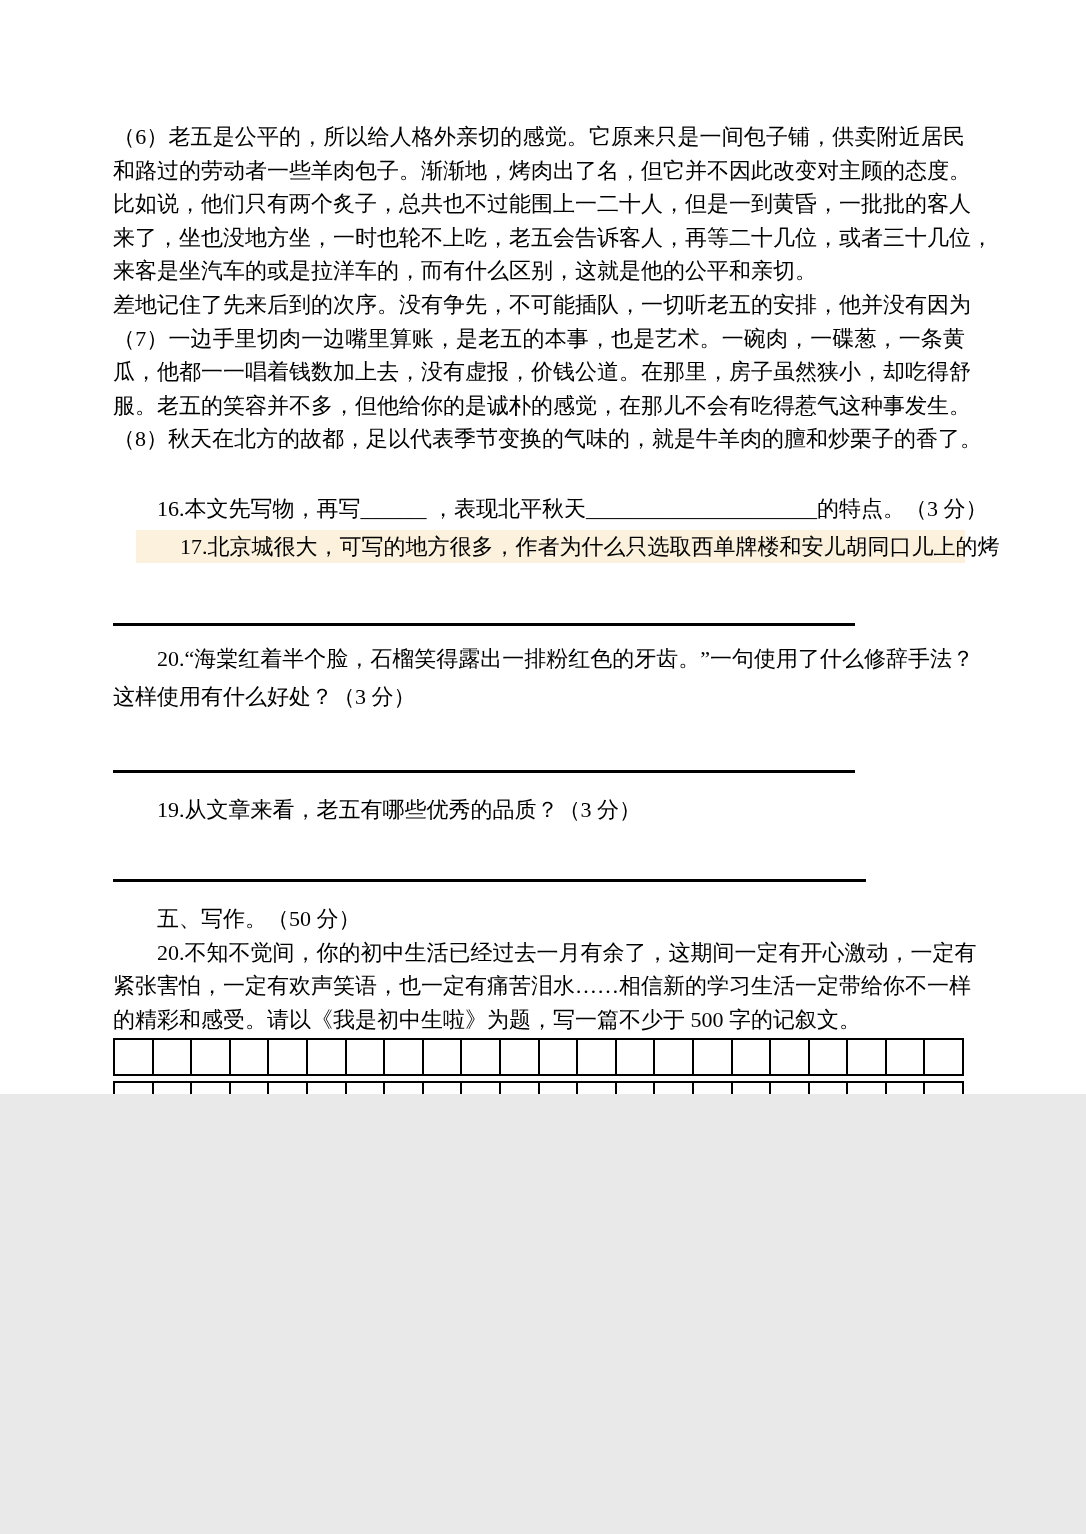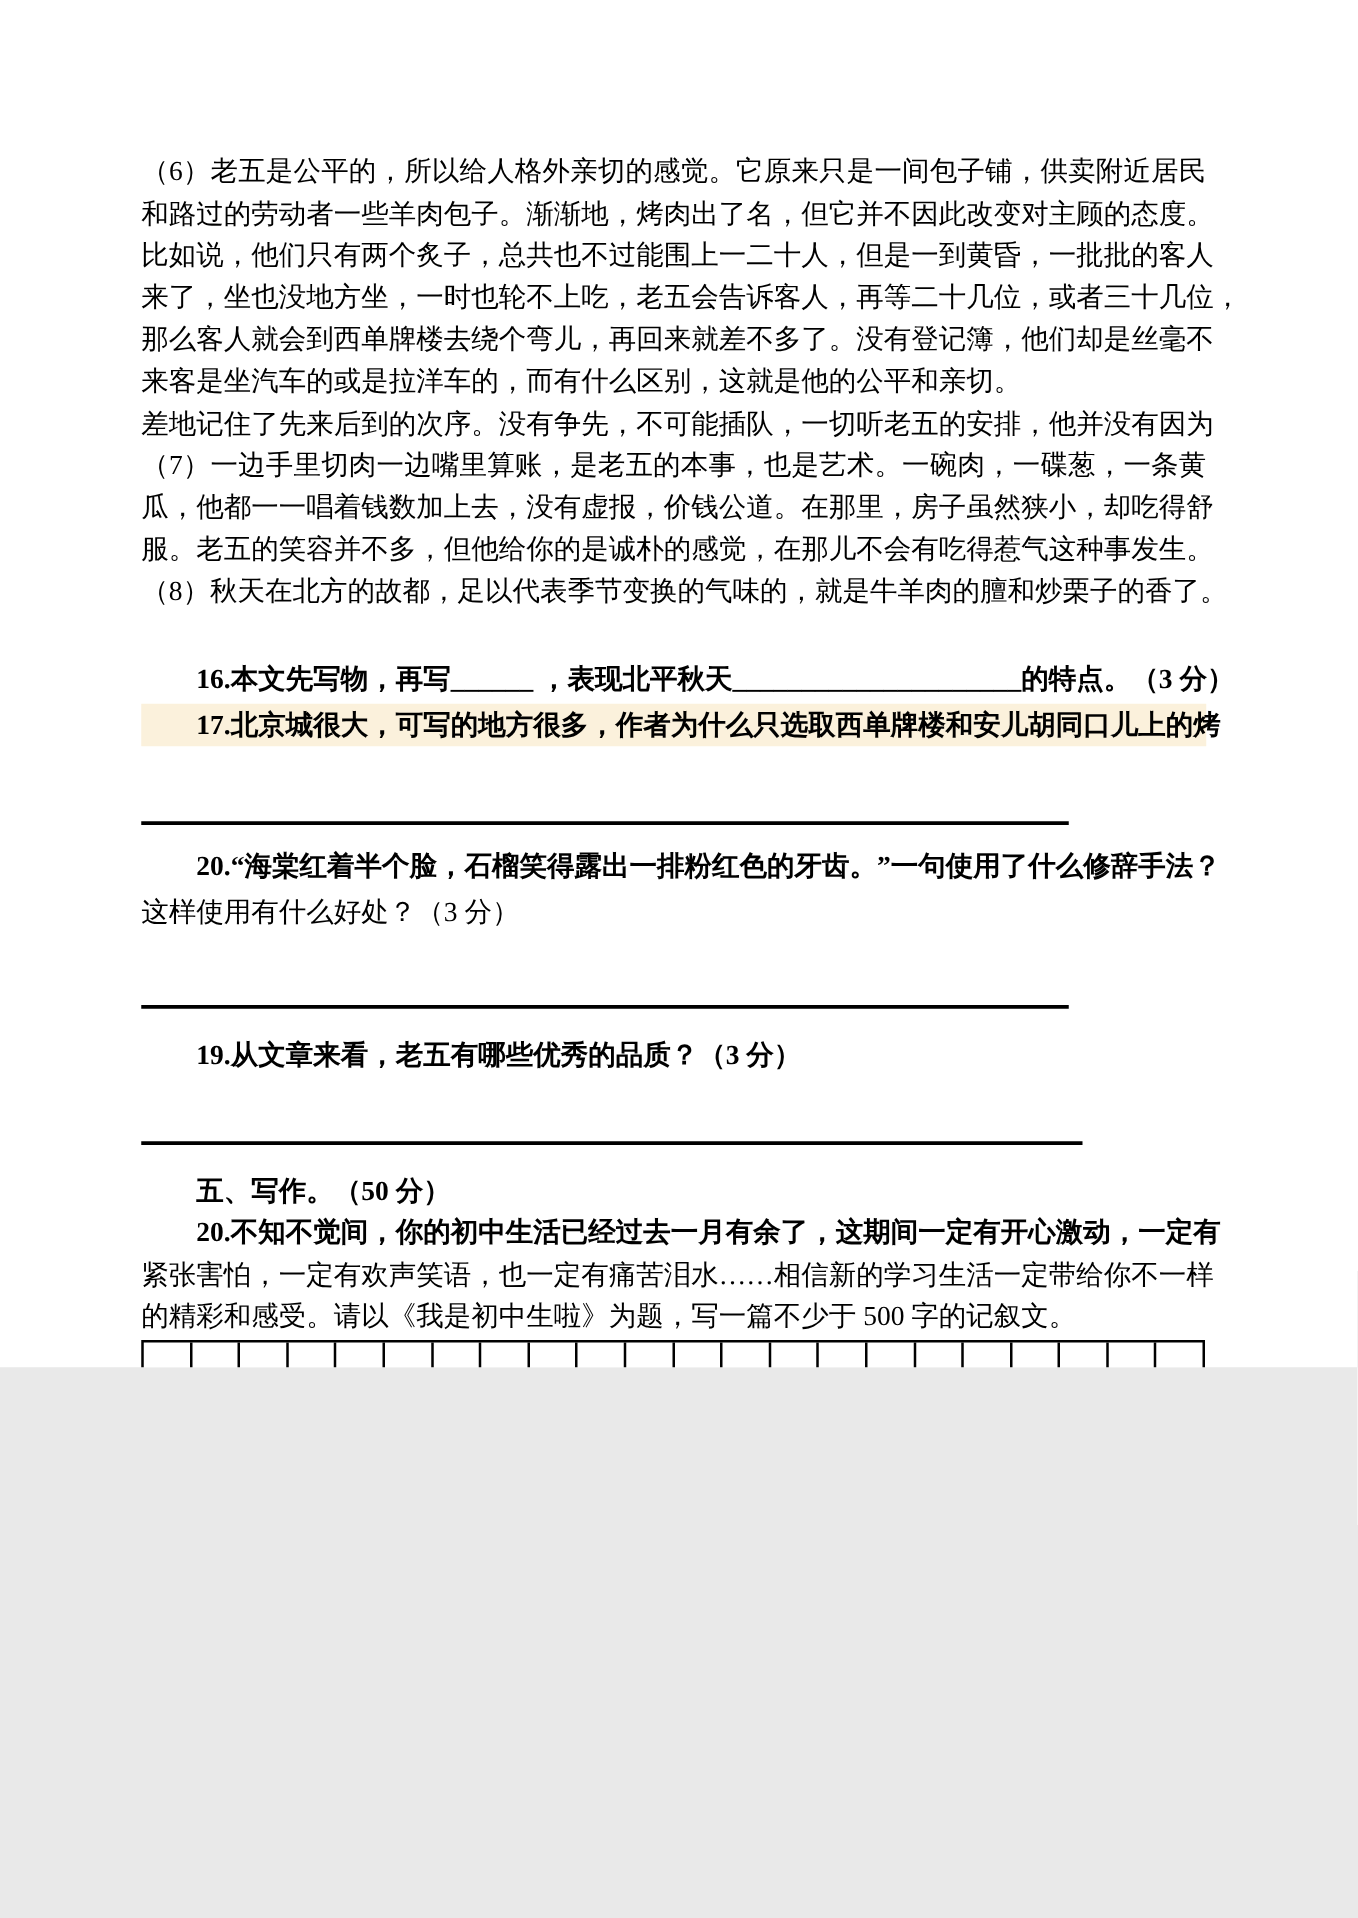--- a/index.html
+++ b/index.html
@@ -22,22 +22,22 @@
     line-height:33.6px;
     min-height:33.6px;
     white-space:nowrap;
     letter-spacing:0;
   }
   .fill{
     text-align:justify;
     text-align-last:justify;
     text-justify:inter-ideograph;
   }
-  .indent{ text-indent:44px;font-weight:bold; }
-  .hl-full{ background:#fbf1dc; }
+  .indent{ text-indent:44px; }
+  .hl-full{ background:#fbf1dc;margin-left:23px; }
   .hl-span{
     background:#fbf1dc;
     padding:2px 30px 4px 0;
   }
   .rule{
     height:3px;
     background:#000;
     width:742px;
   }
   .rule.wide{ width:753px; }
@@ -69,21 +69,20 @@
 </style>
 </head>
 <body>
 
 <div class="page">
   <div class="doc">
       <div class="line fill">（6）老五是公平的，所以给人格外亲切的感觉。它原来只是一间包子铺，供卖附近居民</div>
       <div class="line fill">和路过的劳动者一些羊肉包子。渐渐地，烤肉出了名，但它并不因此改变对主顾的态度。</div>
       <div class="line fill">比如说，他们只有两个炙子，总共也不过能围上一二十人，但是一到黄昏，一批批的客人</div>
       <div class="line fill">来了，坐也没地方坐，一时也轮不上吃，老五会告诉客人，再等二十几位，或者三十几位，</div>
-      <div class="line fill">那么客人就会到西单牌楼去绕个弯儿，再回来就差不多了。没有登记簿，他们却是丝毫不</div>
       <div class="line">来客是坐汽车的或是拉洋车的，而有什么区别，这就是他的公平和亲切。</div>
       <div class="line fill">差地记住了先来后到的次序。没有争先，不可能插队，一切听老五的安排，他并没有因为</div>
       <div class="line fill">（7）一边手里切肉一边嘴里算账，是老五的本事，也是艺术。一碗肉，一碟葱，一条黄</div>
       <div class="line fill">瓜，他都一一唱着钱数加上去，没有虚报，价钱公道。在那里，房子虽然狭小，却吃得舒</div>
       <div class="line fill">服。老五的笑容并不多，但他给你的是诚朴的感觉，在那儿不会有吃得惹气这种事发生。</div>
       <div class="line fill">（8）秋天在北方的故都，足以代表季节变换的气味的，就是牛羊肉的膻和炒栗子的香了。</div>
       <div class="gap" style="height: 36px;"></div>
       <div class="line indent">16.本文先写物，再写______ ，表现北平秋天_____________________的特点。（3 分）</div>
       <div class="gap" style="height: 4px;"></div>
       <div class="line fill indent hl-full">17.北京城很大，可写的地方很多，作者为什么只选取西单牌楼和安儿胡同口儿上的烤</div>

